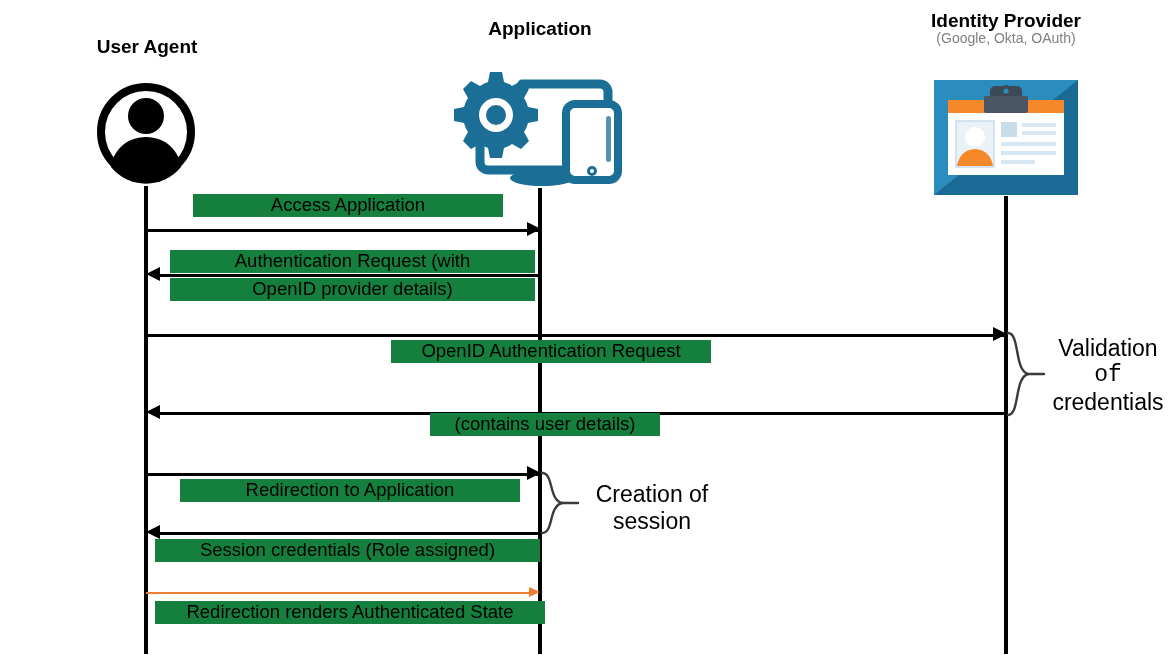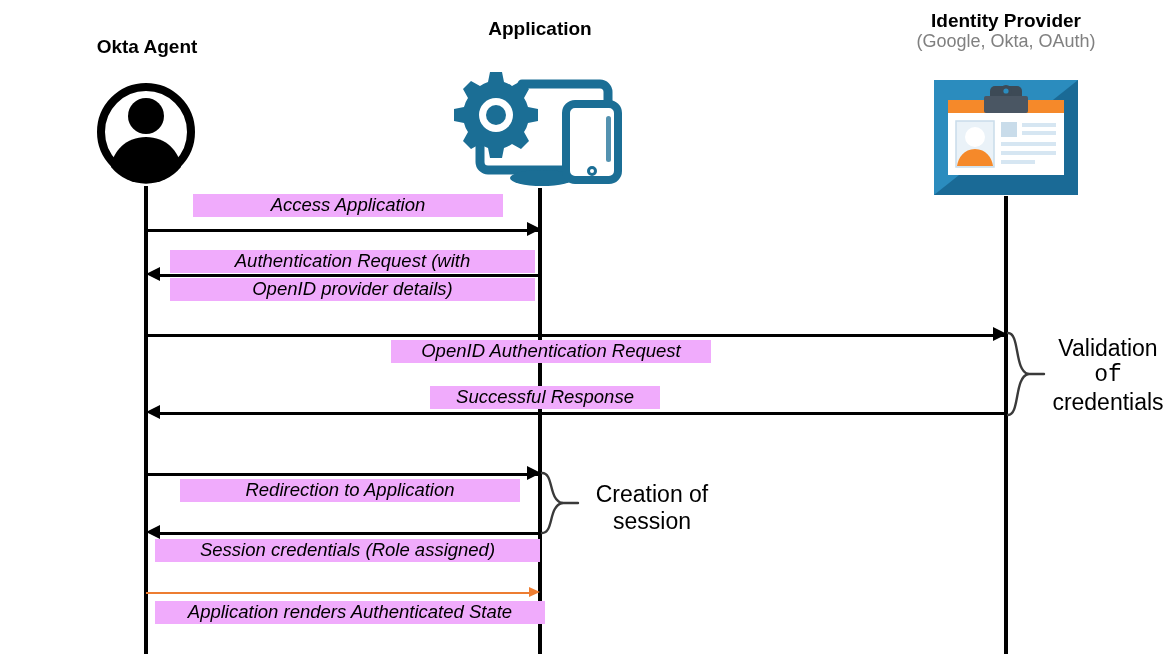--- a/index.html
+++ b/index.html
@@ -26,21 +26,21 @@
     text-align: center;
     line-height: 1.12;
   }
   .actor-title {
     font-size: 19px;
     font-weight: bold;
     color: #000000;
     white-space: nowrap;
   }
   .actor-sub {
-    font-size: 18px;
+    font-size: 14px;
     font-weight: normal;
     color: #808080;
     white-space: nowrap;
   }
 
   
   .icon-box { position: absolute; }
 
   
   .lifeline {
@@ -78,43 +78,42 @@
     border-left: 11px solid #ED7D31;
   }
 
   .msg-label {
     position: absolute;
     font-size: 18.5px;
     color: #000000;
     text-align: center;
     line-height: 1.22;
     white-space: nowrap;
-    background: #f0abfc;
+    background: #15803d;
     padding: 0 5px;
-    font-style: italic;
   }
 
   
   .brace-wrap { position: absolute; }
   .note-label {
     position: absolute;
     font-size: 23px;
     color: #000000;
     text-align: center;
     line-height: 1.25;
     white-space: nowrap;
   }
 </style>
 </head>
 <body>
 
 <div id="canvas">
 
   <div class="actor-head" style="left:52px; top:36px; width:190px;">
-    <div class="actor-title">Okta Agent</div>
+    <div class="actor-title">User Agent</div>
   </div>
 
   <div class="icon-box" style="left:96px; top:78px; width:100px; height:108px;">
     <svg viewBox="0 0 100 108" width="100" height="108" aria-hidden="true">
       <circle cx="50" cy="54" r="45" fill="none" stroke="#000000" stroke-width="8"></circle>
       <circle cx="50" cy="38" r="18" fill="#000000"></circle>
       <path d="M50 59 C30 59 17 73 15 89 A45 45 0 0 0 85 89 C83 73 70 59 50 59 Z" fill="#000000"></path>
     </svg>
   </div>
 
@@ -193,33 +192,33 @@
   <div class="arrow-head arrow-left" style="left:146px; top:267px;"></div>
   <div class="msg-label" style="left:170px; top:278px; width:355px;">OpenID provider details)</div>
   <div class="msg-label" style="left:170px; top:250px; width:355px;">Authentication Request (with</div>
 
   <div class="msg-line" style="left:146px; top:334px; width:860px;"></div>
   <div class="arrow-head arrow-right" style="left:993px; top:327px;"></div>
   <div class="msg-label" style="left:391px; top:316px; width:300px; padding:0 10px;margin-top:24px;">OpenID Authentication Request</div>
 
   <div class="msg-line" style="left:155px; top:412px; width:851px;"></div>
   <div class="arrow-head arrow-left" style="left:146px; top:405px;"></div>
-  <div class="msg-label" style="left:430px; top:386px; width:220px;">Successful Response</div>
+  <div class="msg-label" style="left:430px; top:413px; width:220px;">(contains user details)</div>
 
   <div class="msg-line" style="left:146px; top:473px; width:394px;"></div>
   <div class="arrow-head arrow-right" style="left:527px; top:466px;"></div>
   <div class="msg-label" style="left:180px; top:479px; width:330px;">Redirection to Application</div>
 
   <div class="msg-line" style="left:155px; top:532px; width:385px;"></div>
   <div class="arrow-head arrow-left" style="left:146px; top:525px;"></div>
   <div class="msg-label" style="left:155px; top:539px; width:375px;">Session credentials (Role assigned)</div>
 
   <div class="msg-line orange" style="left:146px; top:592px; width:385px;"></div>
   <div class="arrow-head arrow-right orange" style="left:529px; top:587px;"></div>
-  <div class="msg-label" style="left:155px; top:601px; width:380px;">Application renders Authenticated State</div>
+  <div class="msg-label" style="left:155px; top:601px; width:380px;">Redirection renders Authenticated State</div>
 
   <div class="brace-wrap" style="left:1006px; top:330px; width:40px; height:88px;">
     <svg viewBox="0 0 40 88" width="40" height="88" aria-hidden="true">
       <path d="M2 3 C14 3 8 40 22 44 C8 48 14 85 2 85" fill="none" stroke="#3A3A3A" stroke-width="2.4" stroke-linecap="round"></path>
       <line x1="22" y1="44" x2="38" y2="44" stroke="#3A3A3A" stroke-width="2.4" stroke-linecap="round"></line>
     </svg>
   </div>
   <div class="note-label" style="left:1044px; top:334px; width:128px;">Validation</div>
   <div class="note-label" style="left:1044px; top:361px; width:128px;font-family:Liberation Mono, monospace;">of</div>
   <div class="note-label" style="left:1044px; top:388px; width:128px;">credentials</div>

